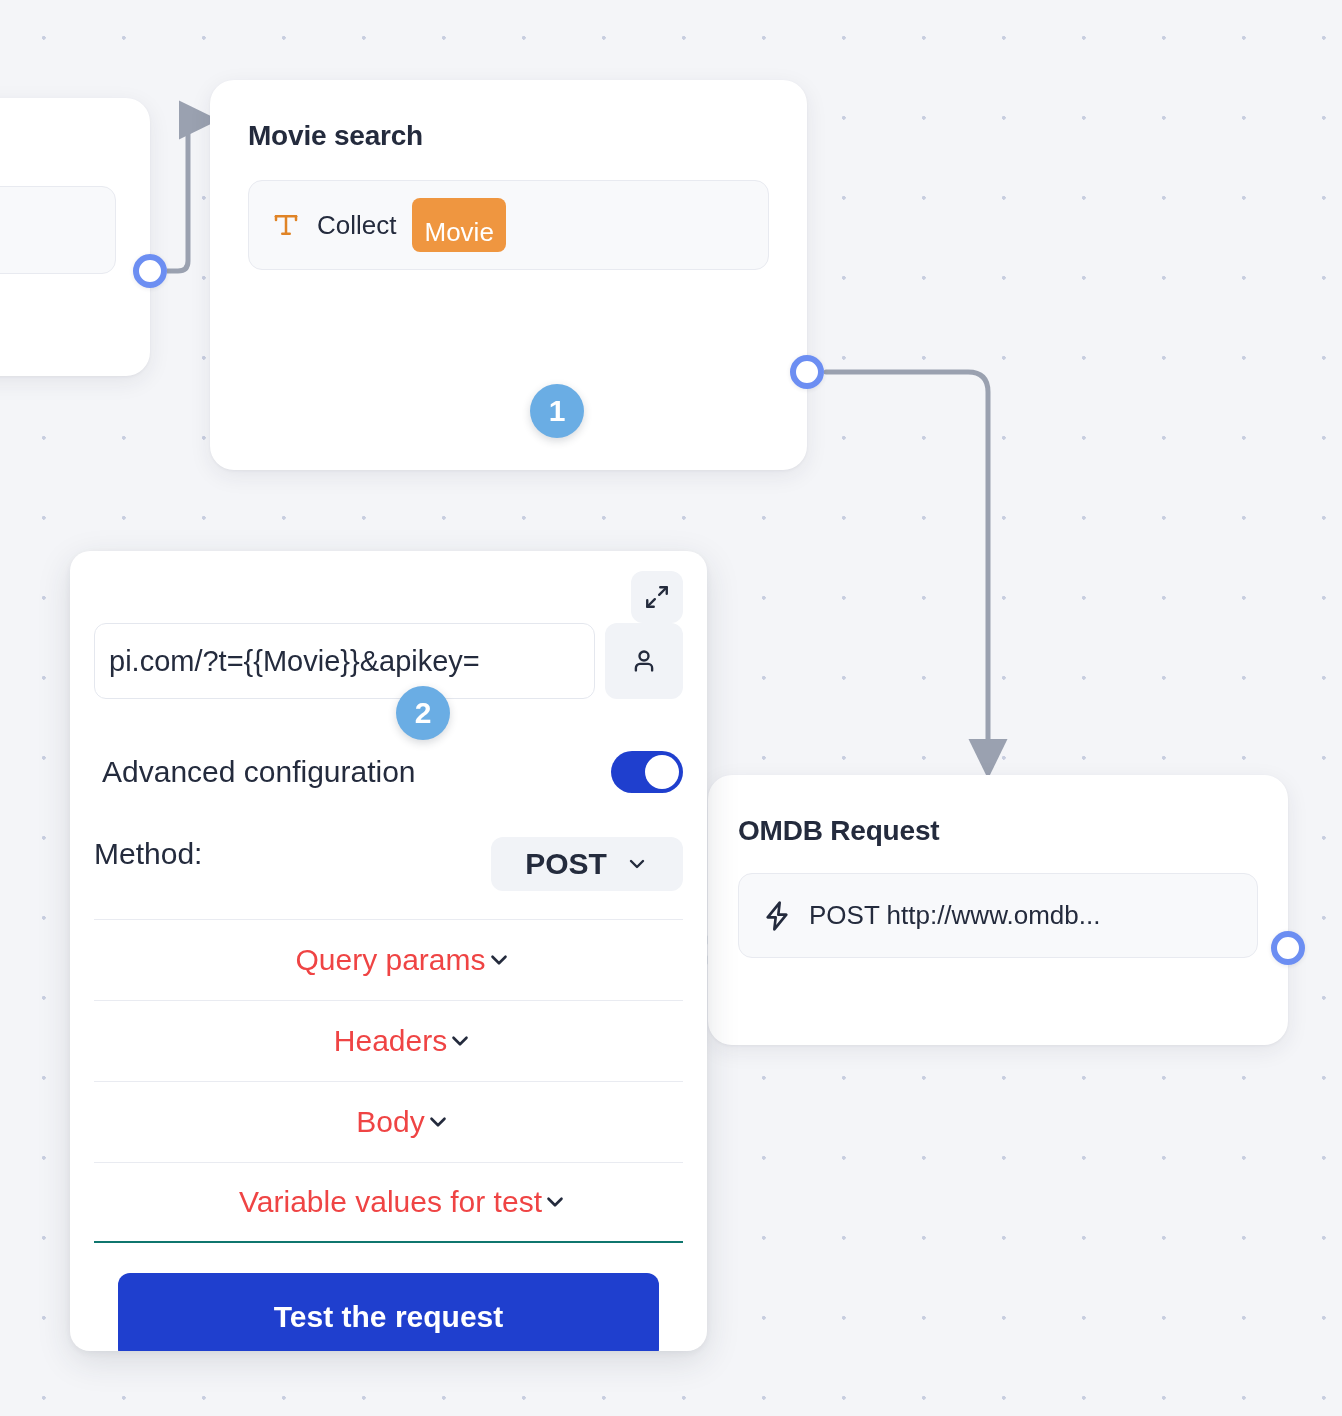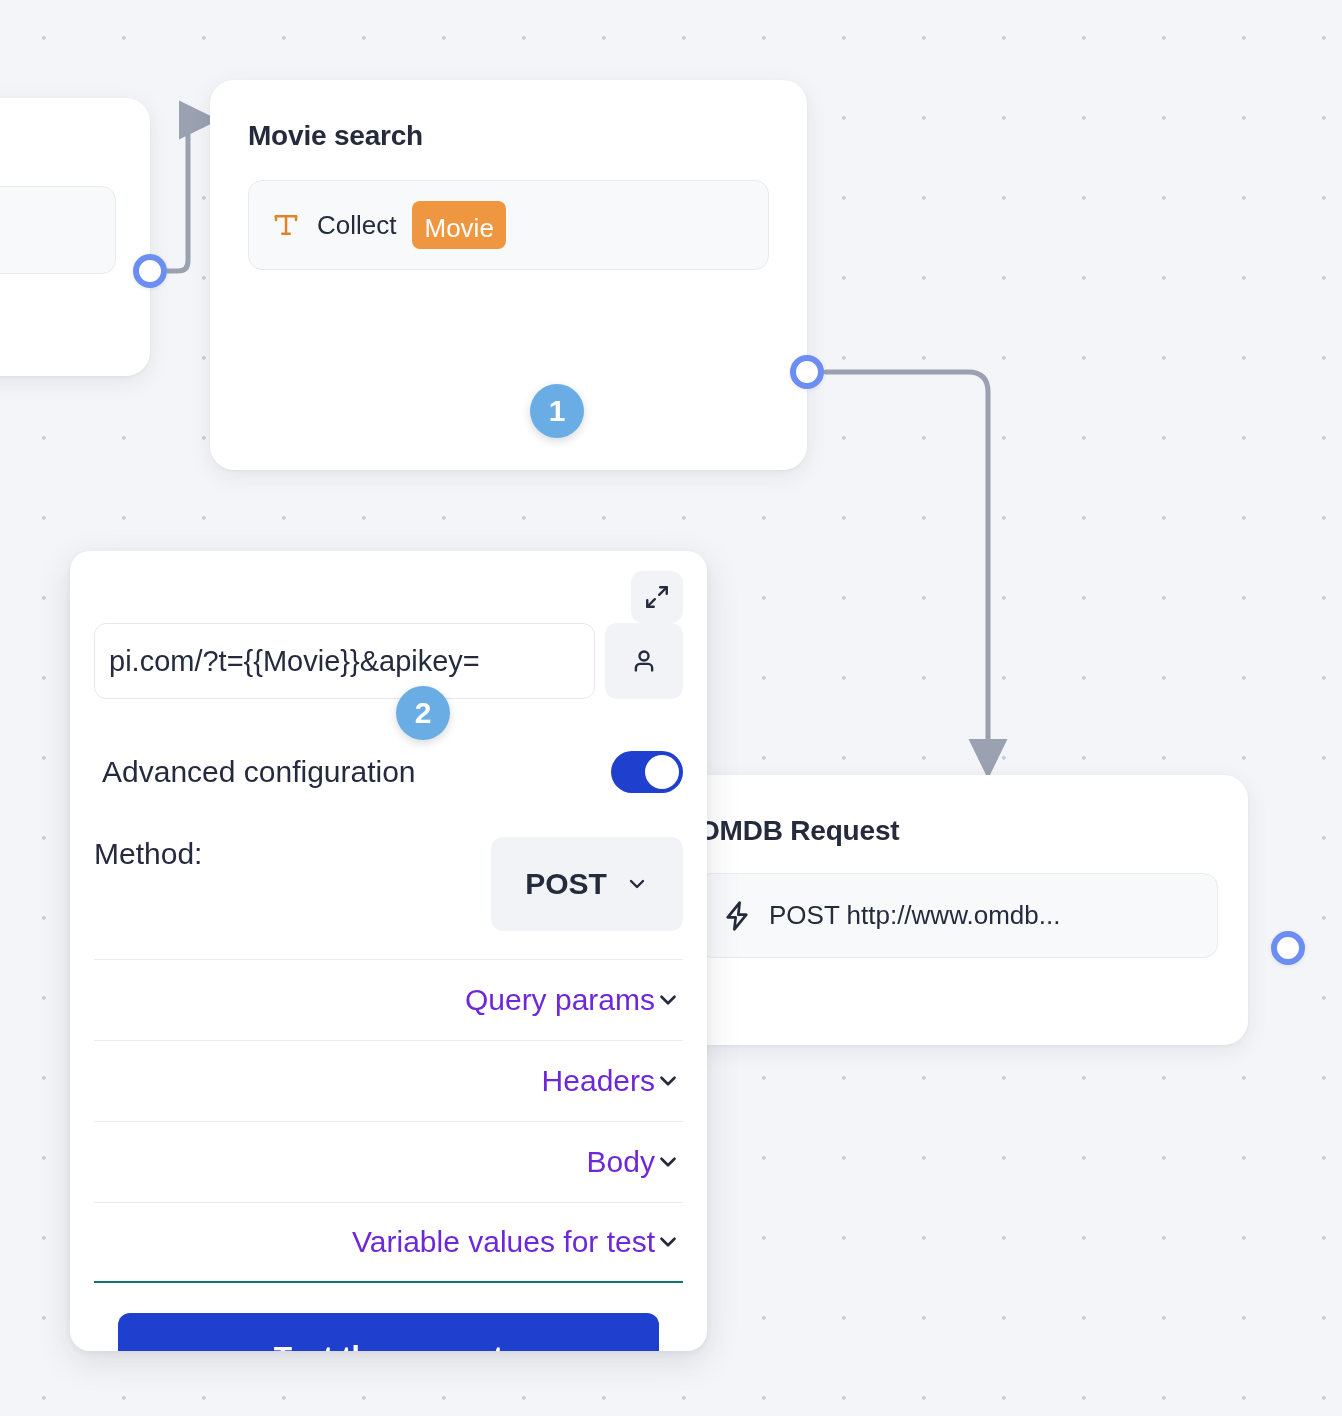--- a/index.html
+++ b/index.html
@@ -72,29 +72,29 @@
     height: 390px;
     padding: 40px 38px;
   }
   #movie-search-node .node-title { margin-bottom: 28px; }
   #movie-search-node .node-row + .node-row { margin-top: 28px; }
 
   .chip {
     background: #ef9640;
     color: #ffffff;
     border-radius: 8px;
-    padding: 13px 12px 5px;
+    padding: 20px 12px 5px;
     font-size: 26px;
     line-height: 1.15;
     display: inline-block;
   }
 
   
   #omdb-node {
-    left: 668px;
+    left: 708px;
     top: 775px;
     width: 580px;
     height: 270px;
     padding: 40px 30px;
   }
   #omdb-node .node-title { margin-bottom: 26px; }
   #omdb-node .node-row { height: 85px; }
 
   
   #offscreen-node {
@@ -248,43 +248,43 @@
     display: flex;
     align-items: flex-start;
     justify-content: space-between;
     margin-top: 44px;
   }
   .method-label { font-size: 30px; color: #242b3d; }
   .method-select {
     background: #f1f3f7;
     border: none;
     border-radius: 12px;
-    height: 94px;
+    height: 54px;
     min-width: 192px;
     display: flex;
     align-items: center;
     justify-content: center;
     gap: 18px;
     font-size: 30px;
     font-weight: 700;
     color: #242b3d;
     cursor: pointer;
     font-family: "Liberation Sans", sans-serif;
   }
 
   .accordion { margin-top: 28px; }
   .acc-row {
     display: flex;
     align-items: center;
-    justify-content: flex-end;
+    justify-content: center;
     padding: 0 2px 0 32px;
     height: 81px;
     border-top: 1px solid #e9ebf1;
     font-size: 30px;
-    color: #6d28d9;
+    color: #ef4444;
     cursor: pointer;
   }
   .acc-row:last-of-type { border-bottom: 2px solid #0f766e; }
 
   .test-btn {
     display: block;
     width: calc(100% - 48px);
     margin: 30px 24px 0;
     height: 88px;
     border: none;

